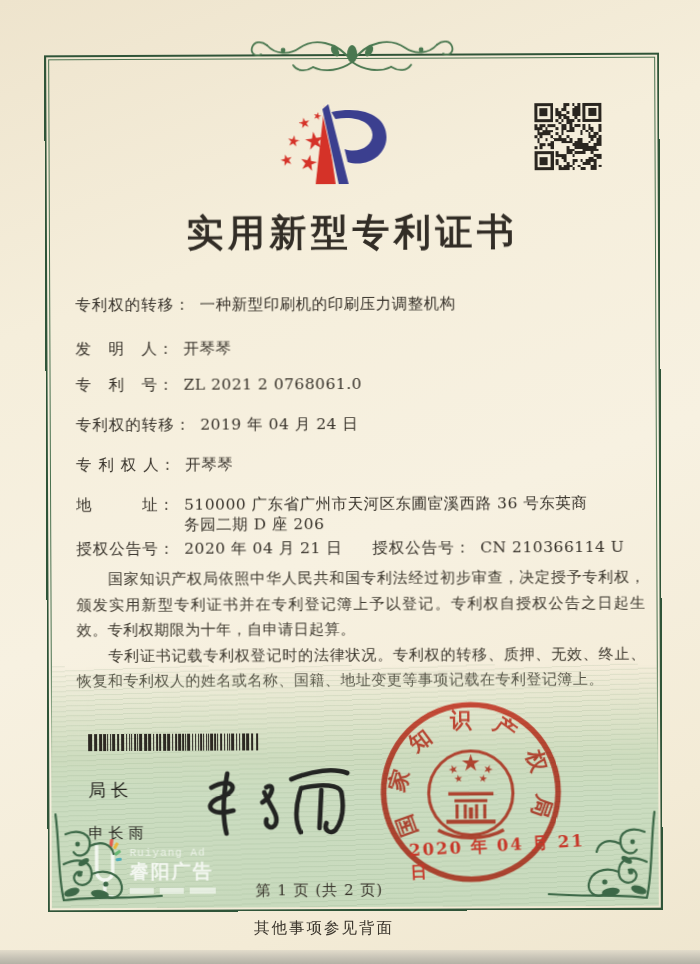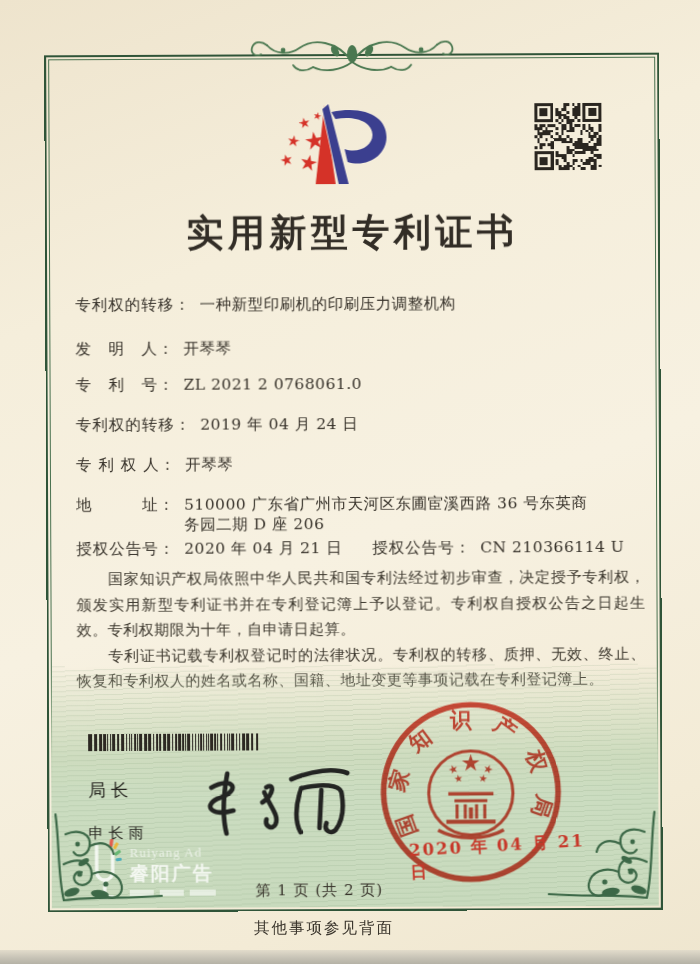--- a/index.html
+++ b/index.html
@@ -74,21 +74,21 @@
     font-size:15px;color:#37332a;letter-spacing:1px;
     transform:translateX(-36px);
   }
   
   .watermark{
     position:absolute;left:36px;top:168px;width:150px;height:72px;
     display:flex;align-items:center;opacity:.85;
   }
   .wm-icon{width:34px;height:64px;flex:0 0 auto;}
   .wm-text{margin-left:8px;color:rgba(255,255,255,.92);}
-  .wm-en{font-size:13px;letter-spacing:1px;font-family:Liberation Serif, serif;opacity:.8;}
+  .wm-en{font-size:11px;letter-spacing:1px;font-family:Liberation Mono, monospace;opacity:.8;}
   .wm-cn{font-size:19px;font-weight:700;letter-spacing:2px;font-family:Liberation Serif, serif;}
   .wm-tag{margin-top:3px;height:6px;width:86px;
     background:linear-gradient(90deg,rgba(255,255,255,.65) 0 24px,transparent 24px 30px,rgba(255,255,255,.65) 30px 54px,transparent 54px 60px,rgba(255,255,255,.65) 60px 86px);
   }
   
   .garland{position:absolute;left:50%;top:-24px;transform:translateX(-50%);width:270px;height:48px;}
   .corner{position:absolute;bottom:0;width:118px;height:104px;}
   .corner.left{left:-2px;}
   .corner.right{right:-2px;transform:scaleX(-1);}
   

